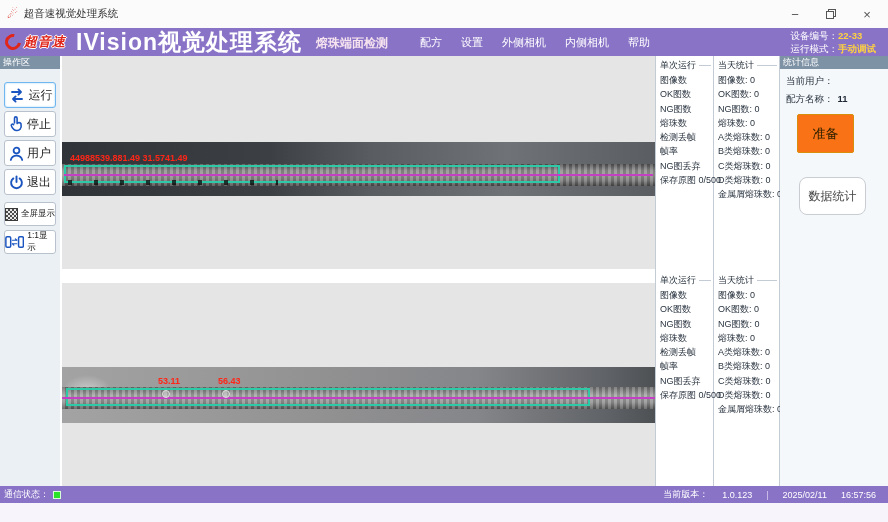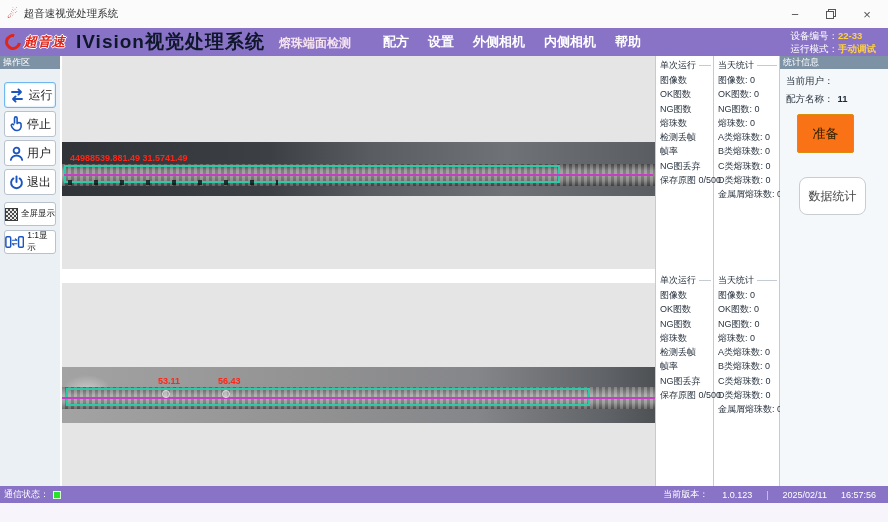--- a/index.html
+++ b/index.html
@@ -15,24 +15,24 @@
   .win-btn { width:22px; height:18px; display:flex; align-items:center; justify-content:center; color:#555; font-size:13px; cursor:default; }
   .glyph-restore { position:relative; display:inline-block; width:10px; height:10px; }
   .glyph-restore::before { content:""; position:absolute; right:0; top:0; width:6px; height:6px; border:1px solid #555; }
   .glyph-restore::after  { content:""; position:absolute; left:0; bottom:0; width:6px; height:6px; border:1px solid #555; background:#fbfbfb; }
 
   
   .header { position:absolute; left:0; top:28px; width:888px; height:28px; background:#8973c7; display:flex; align-items:center; }
   .logo-swoosh { width:16px; height:16px; border:3px solid #e0251b; border-radius:50%; border-right-color:transparent; transform:rotate(-35deg); margin:0 3px 0 5px; flex:none; }
   .logo-text { color:#e0251b; font-weight:bold; font-style:italic; font-size:13px;
     text-shadow:-1px 0 #fff,1px 0 #fff,0 -1px #fff,0 1px #fff; letter-spacing:1px; flex:none; }
-  .app-title { color:#0f172a; font-weight:bold; font-size:19px; letter-spacing:1px; margin-left:10px; flex:none; }
+  .app-title { color:#ffffff; font-weight:bold; font-size:23px; letter-spacing:1px; margin-left:10px; flex:none; }
   .subtitle { color:#f6e3ef; font-weight:bold; font-size:12px; margin-left:14px; margin-top:3px; flex:none; }
   .nav { display:flex; gap:19px; margin-left:32px; }
-  .nav span { color:#fff; font-size:13px; font-weight:bold; cursor:default; }
+  .nav span { color:#fff; font-size:11px; font-weight:normal; cursor:default; }
   .hdr-right { margin-left:auto; padding-right:12px; text-align:left; font-size:9.5px; line-height:13px; }
   .hdr-right .lbl { color:#fff; }
   .hdr-right .val { color:#ffd23f; font-weight:bold; }
 
   
   .sidebar { position:absolute; left:0; top:56px; width:60px; height:430px; background:#ebf0f5; }
   .panel-cap { height:13px; background:#7e92a5; color:#fff; font-size:9px; line-height:13px; padding-left:3px; }
   .sbtn { position:absolute; left:4px; width:52px; background:#fff; border:1px solid #b9c2cc; border-radius:3px;
           display:flex; align-items:center; justify-content:center; gap:3px; cursor:default; }
   .sbtn.big { height:26px; font-size:12px; color:#222; }

